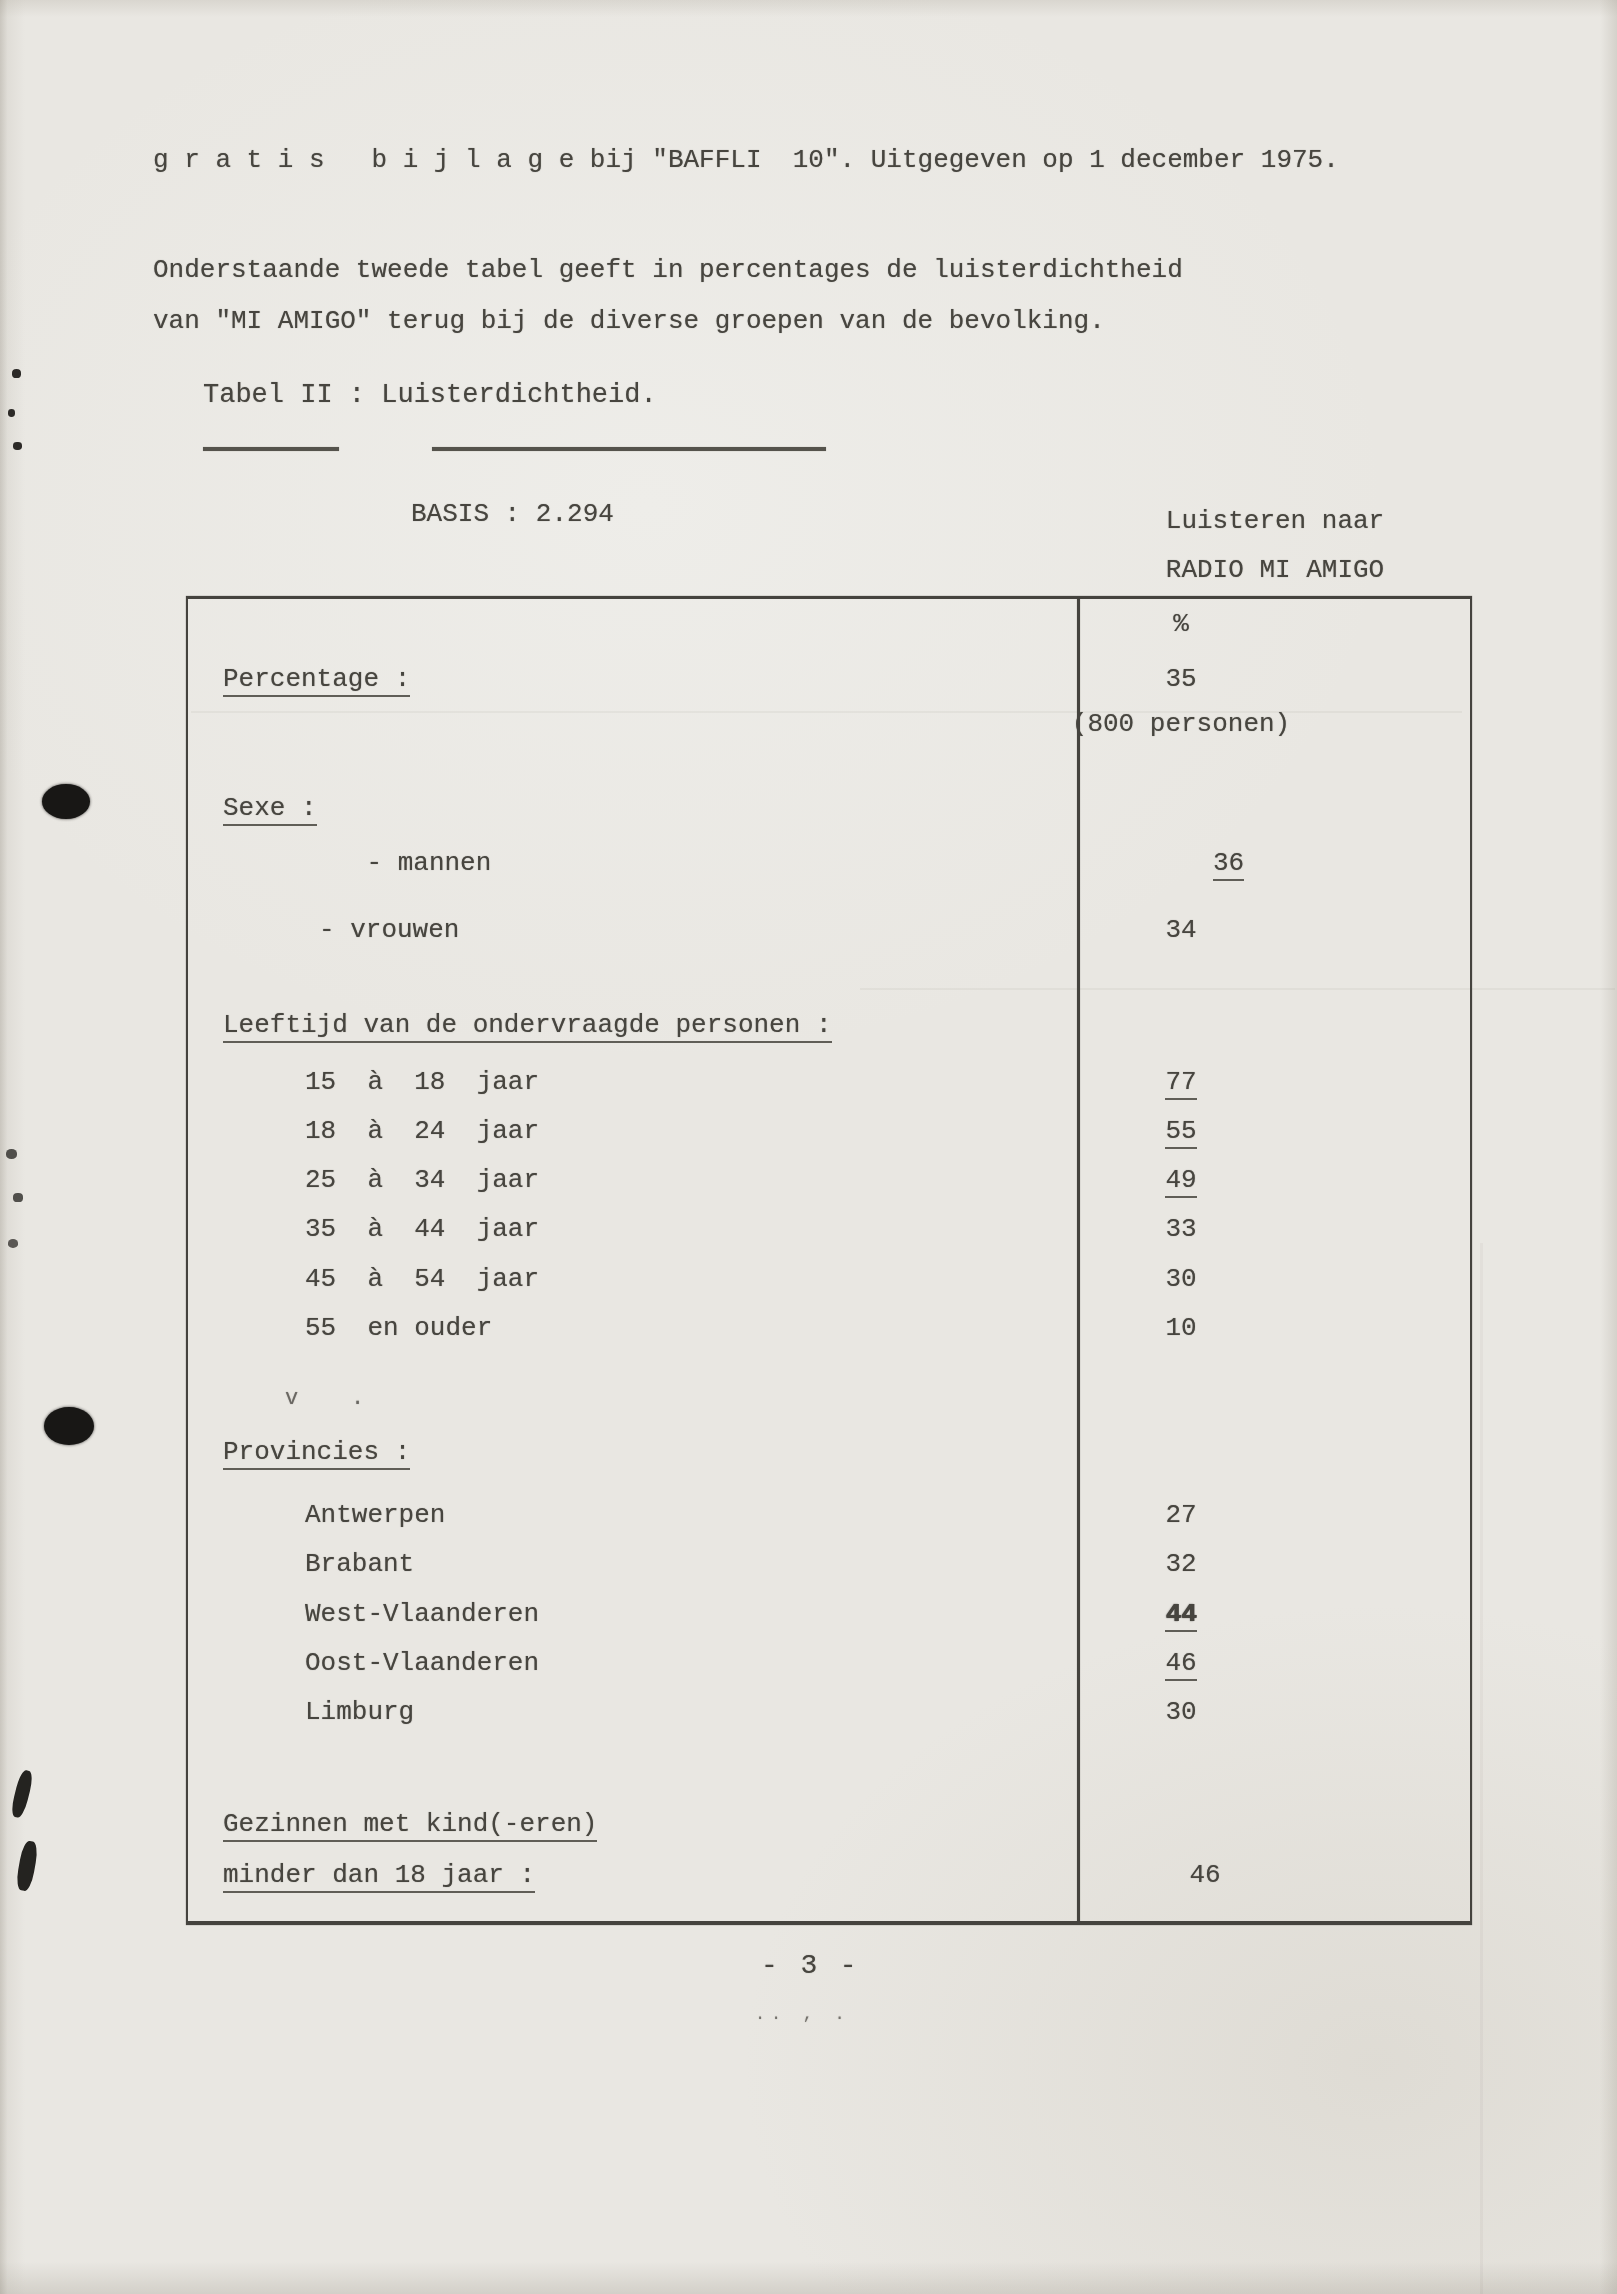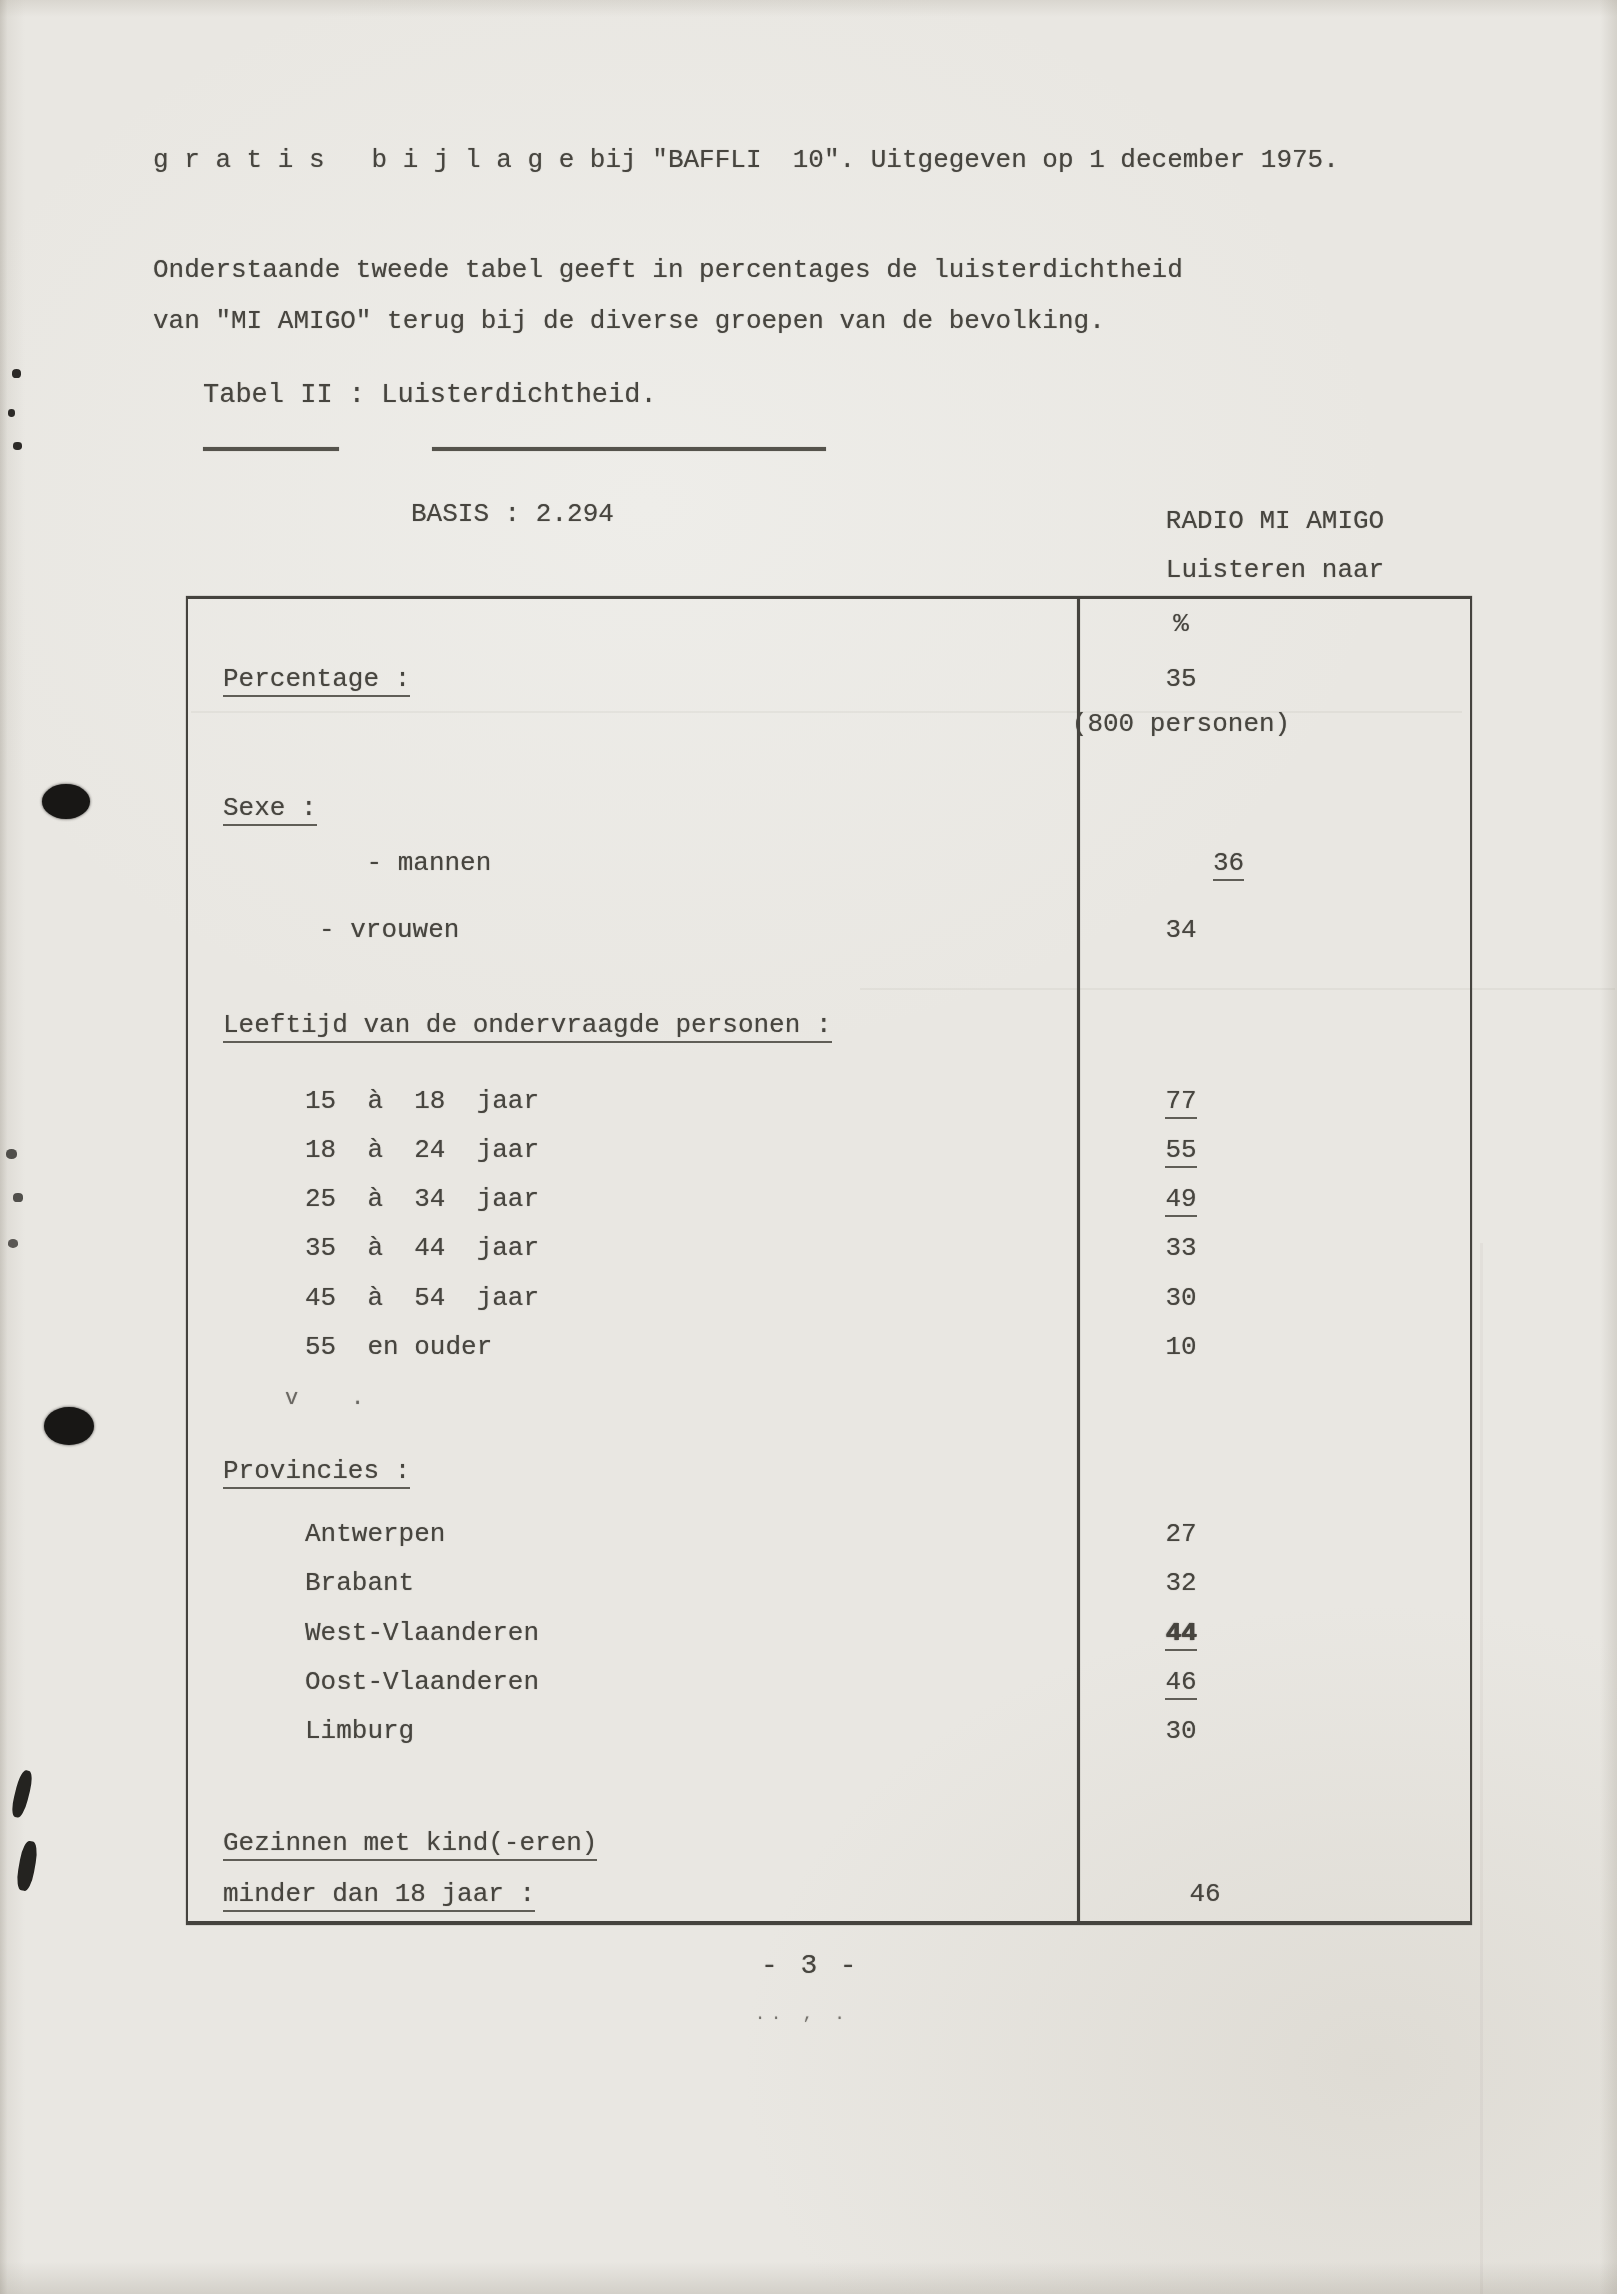--- a/index.html
+++ b/index.html
@@ -42,21 +42,21 @@
   .u{border-bottom:2.9px solid rgba(72,69,62,.85);padding-bottom:1px;}
   .b{font-weight:bold;text-shadow:0 0 1.4px rgba(50,48,44,.9), 1px 0 0 rgba(50,48,44,.8);}
   
   .row-unit{margin-top:7.6px;}
   .row-percentage{margin-top:21px;}
   .row-personen{margin-top:11.5px;}
   .row-sexe{margin-top:50px;}
   .row-mannen{margin-top:21px;justify-content:center;}
   .row-vrouwen{margin-top:32.5px;}
   .row-leeftijd{margin-top:61px;}
-  .row-age-15-18{margin-top:42px;}
+  .row-age-15-18{margin-top:23px;}
   .row-age-18-24,.row-age-25-34,.row-age-35-44,.row-age-45-54,.row-age-55{margin-top:15.3px;}
   .row-provincies{margin-top:90px;}
   .row-antwerpen{margin-top:29px;}
   .row-brabant,.row-west-vlaanderen,.row-oost-vlaanderen,.row-limburg{margin-top:15.3px;}
   .row-gezinnen{margin-top:78px;}
   .row-minder{margin-top:17px;gap:24px;}
   
   .page-number{left:761px;top:1950px;font-size:28px;letter-spacing:2.9px;}
   
   .dot{position:absolute;background:#181715;border-radius:50%;box-shadow:0 0 2.9px rgba(20,19,18,.8);}
@@ -89,22 +89,22 @@
   <div class="typed">van "MI AMIGO" terug bij de diverse groepen van de bevolking.</div>
 </div>
 
 <div class="abs typed table-title">Tabel II : Luisterdichtheid.</div>
 <div class="rule rule-1"></div>
 <div class="rule rule-2"></div>
 
 <div class="abs typed basis">BASIS : 2.294</div>
 
 <div class="abs listen-head">
+  <div class="typed">Luisteren naar</div>
   <div class="typed">RADIO MI AMIGO</div>
-  <div class="typed">Luisteren naar</div>
 </div>
 
 <div class="abs dtable">
   <div class="divider"></div>
   <div id="table-rows">
       <div class="trow row-unit">
         <span class="cell-label"></span>
         <span class="cell-value"><span class="">%</span></span>
       </div>
       <div class="trow row-percentage">

